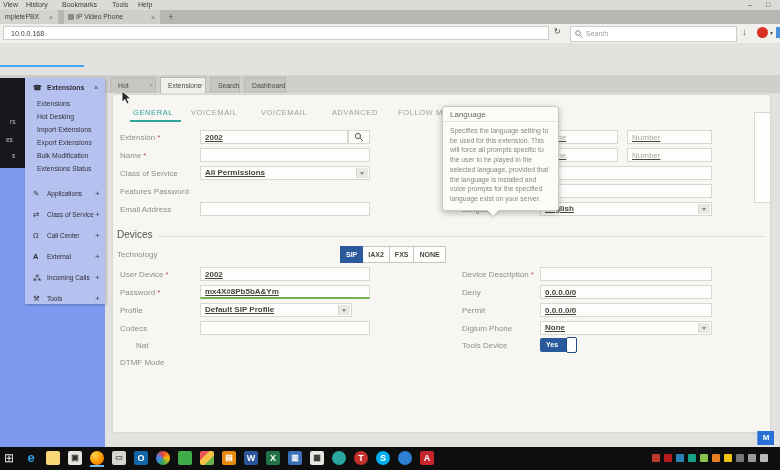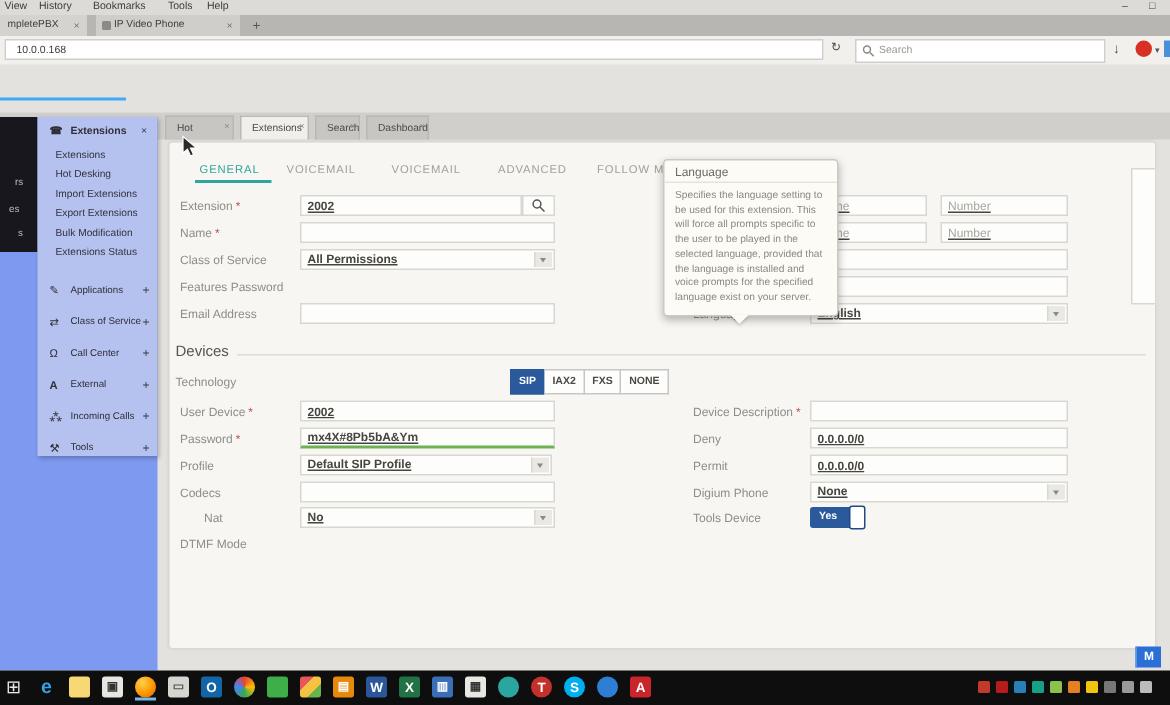--- a/index.html
+++ b/index.html
@@ -249,33 +249,29 @@
     <span>User Device</span><span class="req">*</span>
   </div>
   <input class="inp" style="left: 200px; top: 267px; width: 170px;" value="2002">
 
   <div class="lbl" style="left:120px;top:288px">
     <span>Password</span><span class="req">*</span>
   </div>
   <input class="inp pw" style="left: 200px; top: 285px; width: 170px;" value="mx4X#8Pb5bA&amp;Ym">
 
   <div class="lbl" style="left:120px;top:306px">Profile</div>
-  <div class="inp sel" style="left:200px;top:303px;width:168px">
+  <div class="inp sel" style="left:200px;top:303px;width:152px">
     <span>Default SIP Profile</span>
     <span class="caret"></span>
   </div>
 
   <div class="lbl" style="left:120px;top:324px">Codecs</div>
   <input class="inp" style="left: 200px; top: 321px; width: 170px;" value="">
 
   <div class="lbl" style="left:136px;top:341px">Nat</div>
-  <div class="inp sel" style="left:200px;top:338px;width:170px">
-    <span>No</span>
-    <span class="caret"></span>
-  </div>
 
   <div class="lbl" style="left:120px;top:358px">DTMF Mode</div>
 
   <div class="lbl" style="left:462px;top:270px">
     <span>Device Description</span><span class="req">*</span>
   </div>
   <input class="inp" style="left: 540px; top: 267px; width: 172px;" value="">
 
   <div class="lbl" style="left:462px;top:288px">Deny</div>
   <input class="inp" style="left: 540px; top: 285px; width: 172px;" value="0.0.0.0/0">

